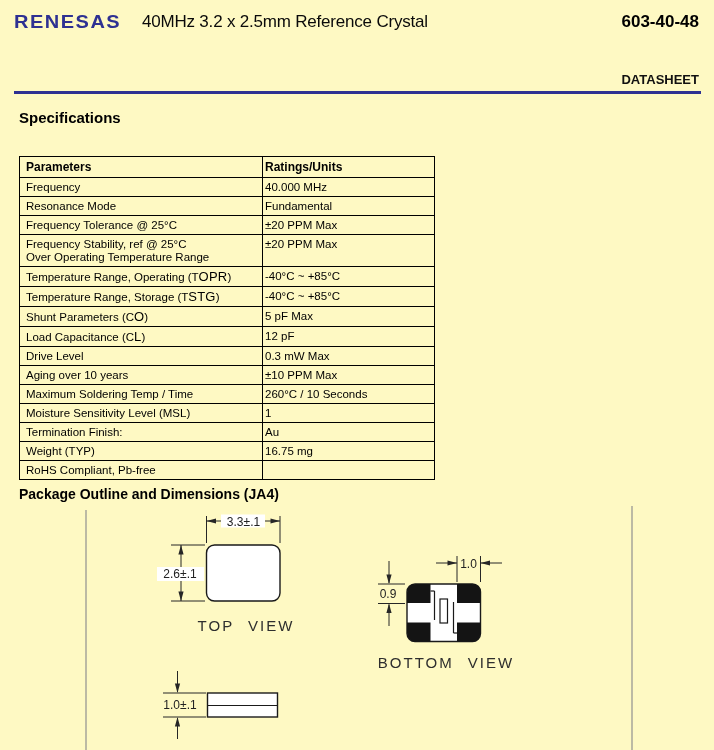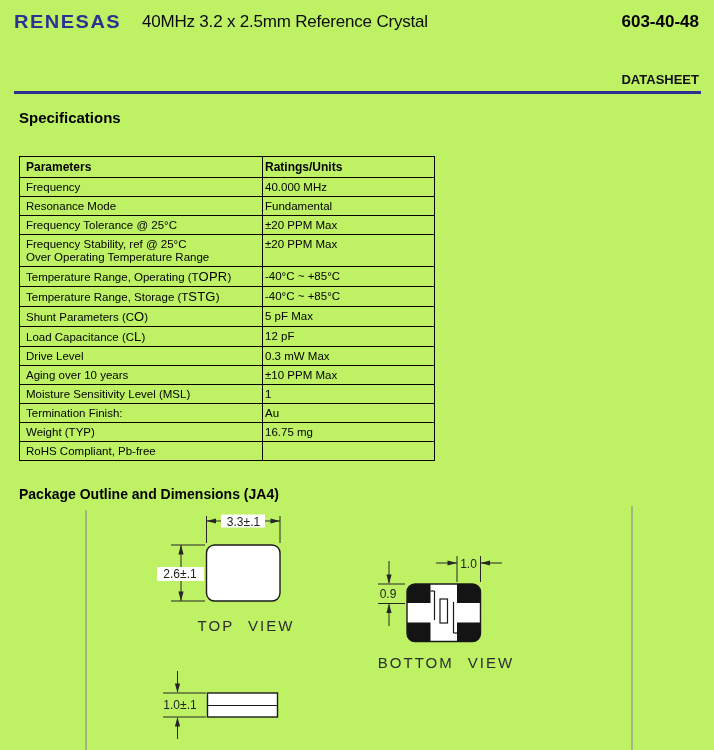--- a/index.html
+++ b/index.html
@@ -1,17 +1,17 @@
 <!DOCTYPE html>
 <html><head>
 <meta charset="utf-8">
 <style>
   html,body { margin:0; padding:0; background:#fff; }
   .page {
-    position:relative; width:714px; height:750px; background:#bef264;
+    position:relative; width:714px; height:750px; background:#fef9c3;
     font-family:"Liberation Sans", sans-serif; color:#000; overflow:hidden;
     --accent:#2e3192;
   }
   .logo {
     position:absolute; left:14px; top:11px;
     font-size:20px; font-weight:bold; color:var(--accent);
     letter-spacing:1.5px; transform:scaleY(0.92); transform-origin:left top;
   }
   .title { position:absolute; left:142px; top:12px; font-size:17px; color:#0a0a0a; letter-spacing:-0.2px; }
   .part-number { position:absolute; right:15px; top:12px; font-size:17px; font-weight:bold;margin-left:35px; }
@@ -100,20 +100,24 @@
         </tr>
         <tr>
           <td><span>Drive Level</span></td>
           <td class="val">0.3 mW Max</td>
         </tr>
         <tr>
           <td><span>Aging over 10 years</span></td>
           <td class="val">±10 PPM Max</td>
         </tr>
         <tr>
+          <td><span>Maximum Soldering Temp / Time</span></td>
+          <td class="val">260°C / 10 Seconds</td>
+        </tr>
+        <tr>
           <td><span>Moisture Sensitivity Level (MSL)</span></td>
           <td class="val">1</td>
         </tr>
         <tr>
           <td><span>Termination Finish:</span></td>
           <td class="val">Au</td>
         </tr>
         <tr>
           <td><span>Weight (TYP)</span></td>
           <td class="val">16.75 mg</td>

